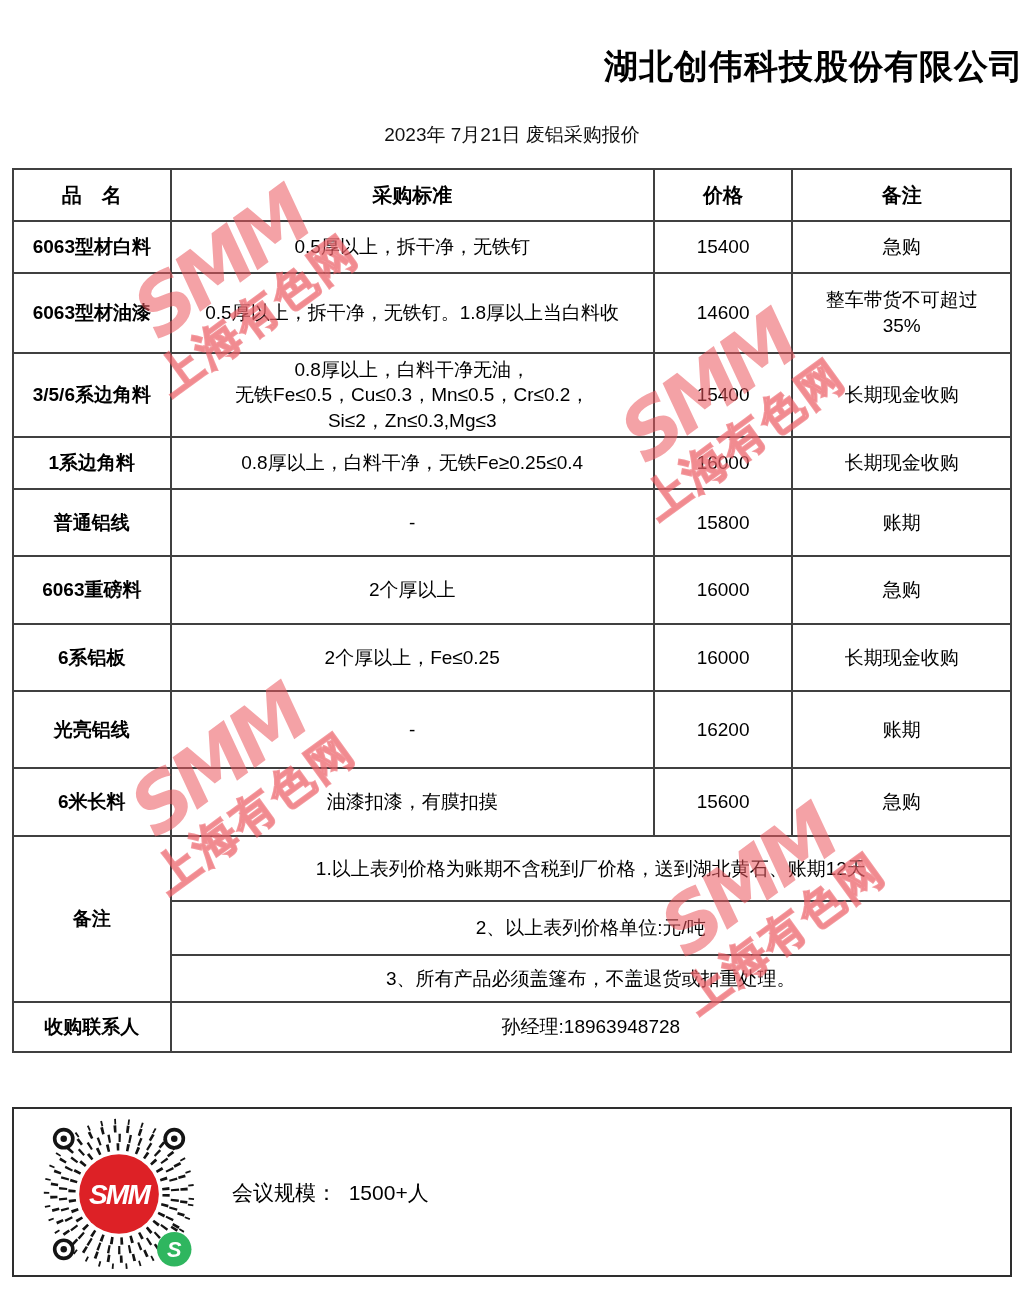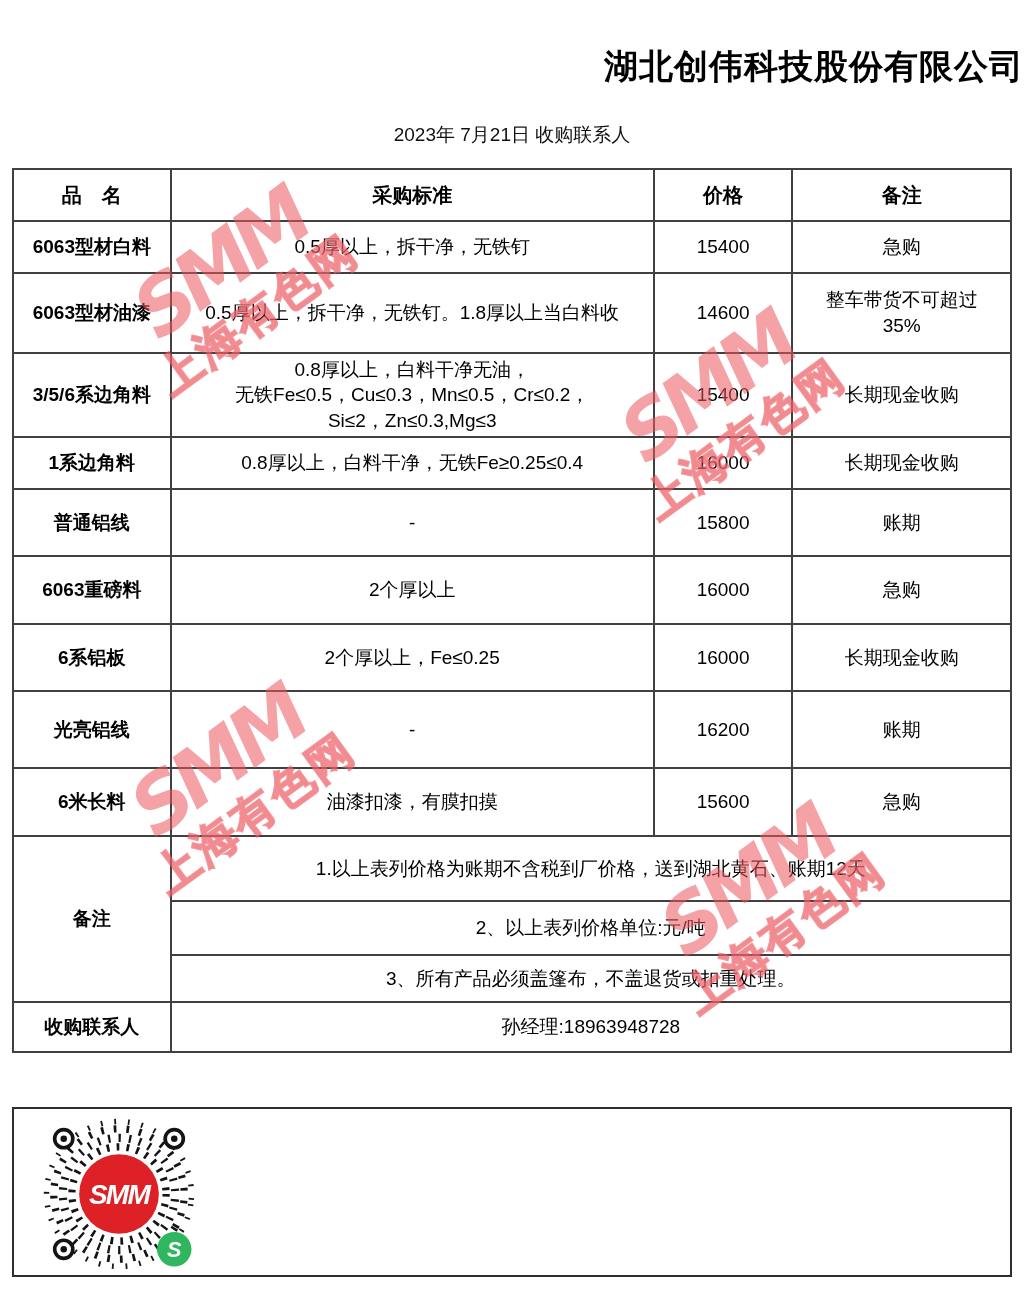--- a/index.html
+++ b/index.html
@@ -58,21 +58,21 @@
   }
   .qr { position:absolute; left:28px; top:8px; width:154px; height:154px; }
   .footer-text { position:absolute; left:218px; top:16px; white-space:pre; }
   .f-title { font-size:29px; font-weight:bold; }
   .f-scale { font-size:21px; margin-top:18px; }
 </style>
 </head>
 <body>
 
 <div class="title">湖北创伟科技股份有限公司</div>
-<div class="subtitle">2023年 7月21日 收购联系人</div>
+<div class="subtitle">2023年 7月21日 废铝采购报价</div>
 
 <table class="quote">
   <colgroup>
     <col style="width:15.8%">
       <col style="width:48.4%">
       <col style="width:13.9%">
       <col style="width:21.9%">
   </colgroup>
   <tbody>
       <tr class="hdr" style="height:52px">
@@ -190,15 +190,16 @@
     <g>
       <circle cx="24" cy="146" r="10" fill="#fff" stroke="#141414" stroke-width="4"></circle>
       <circle cx="24" cy="146" r="3.6" fill="#141414"></circle>
     </g>
     <circle cx="85" cy="85" r="44" fill="#dd2126"></circle>
     <text x="85" y="96" text-anchor="middle" font-size="31" font-weight="bold" font-style="italic" fill="#ffffff" letter-spacing="-2">SMM</text>
     <circle cx="146" cy="146" r="19" fill="#2fb65f"></circle>
     <text x="146" y="155" text-anchor="middle" font-size="24" font-weight="bold" font-style="italic" fill="#ffffff">S</text>
   </svg>
   <div class="footer-text">
+    <div class="f-scale">会议规模：  1500+人</div>
     
   </div>
 </div>
 
 </body></html>

